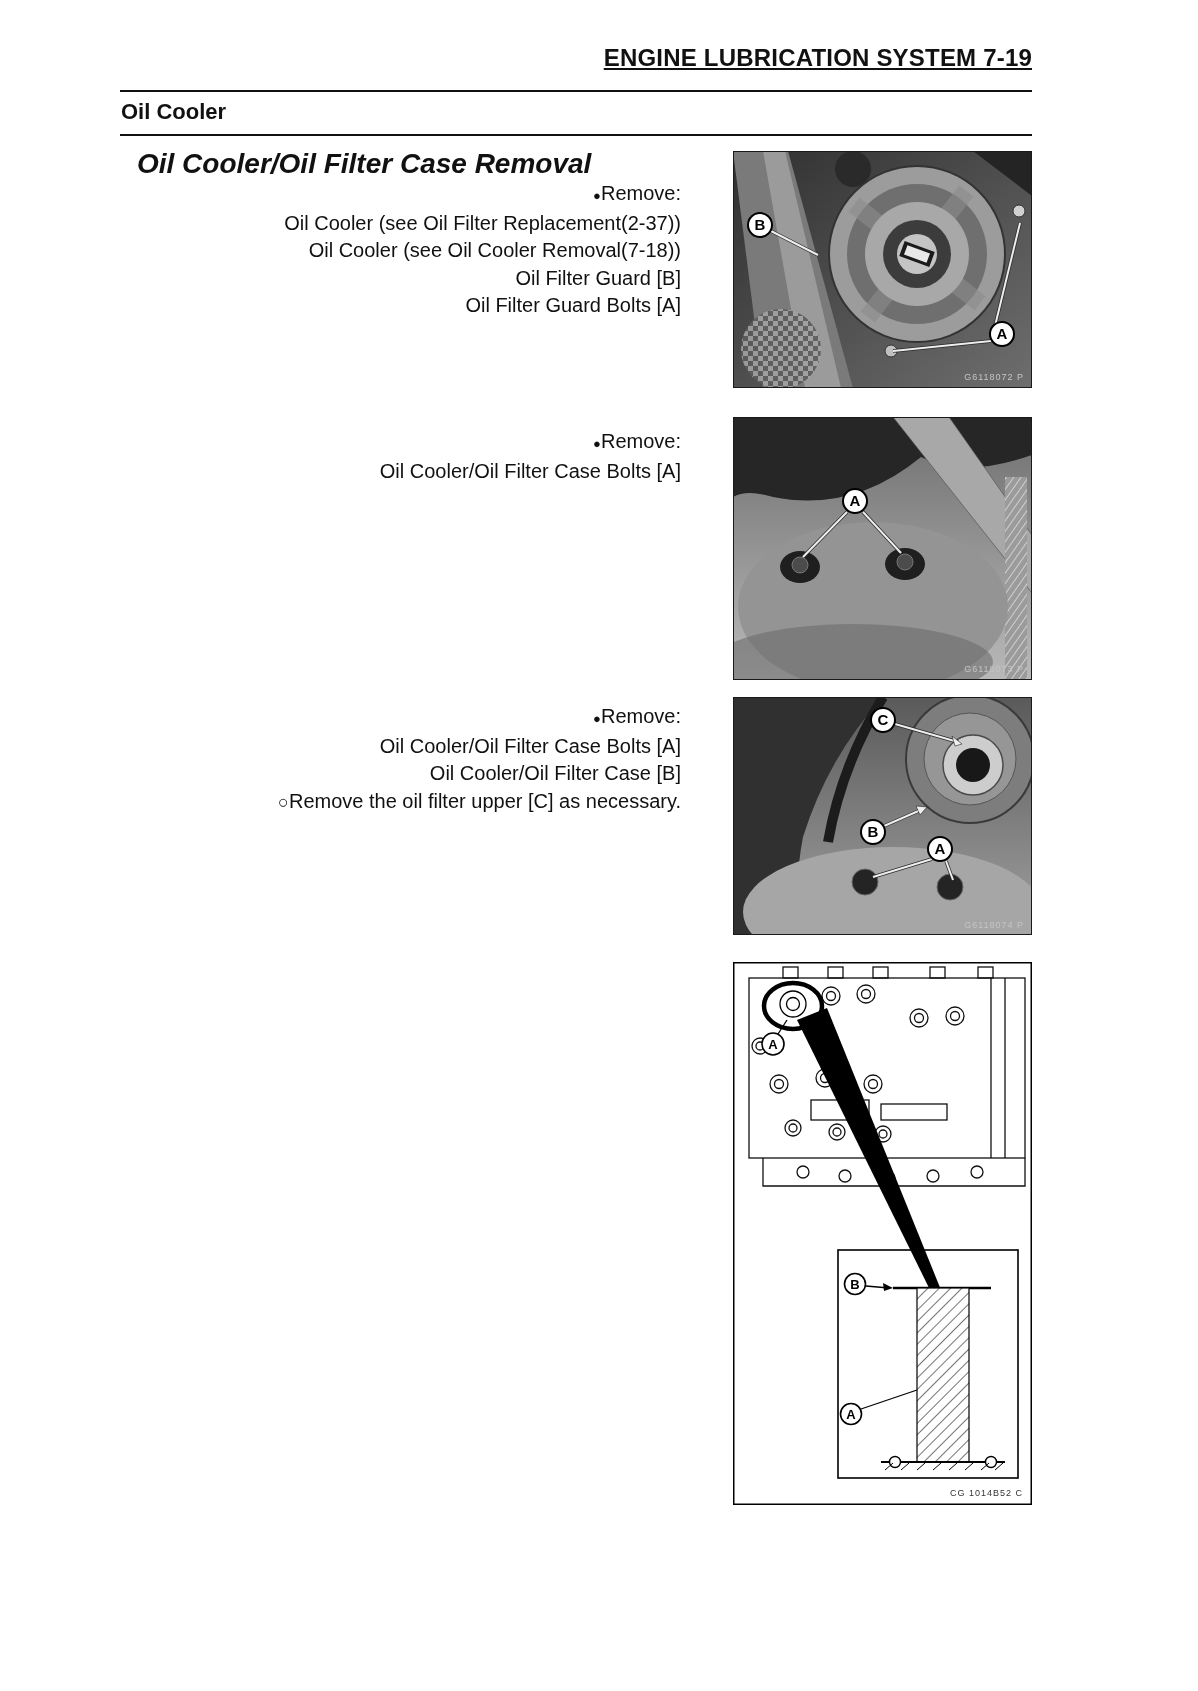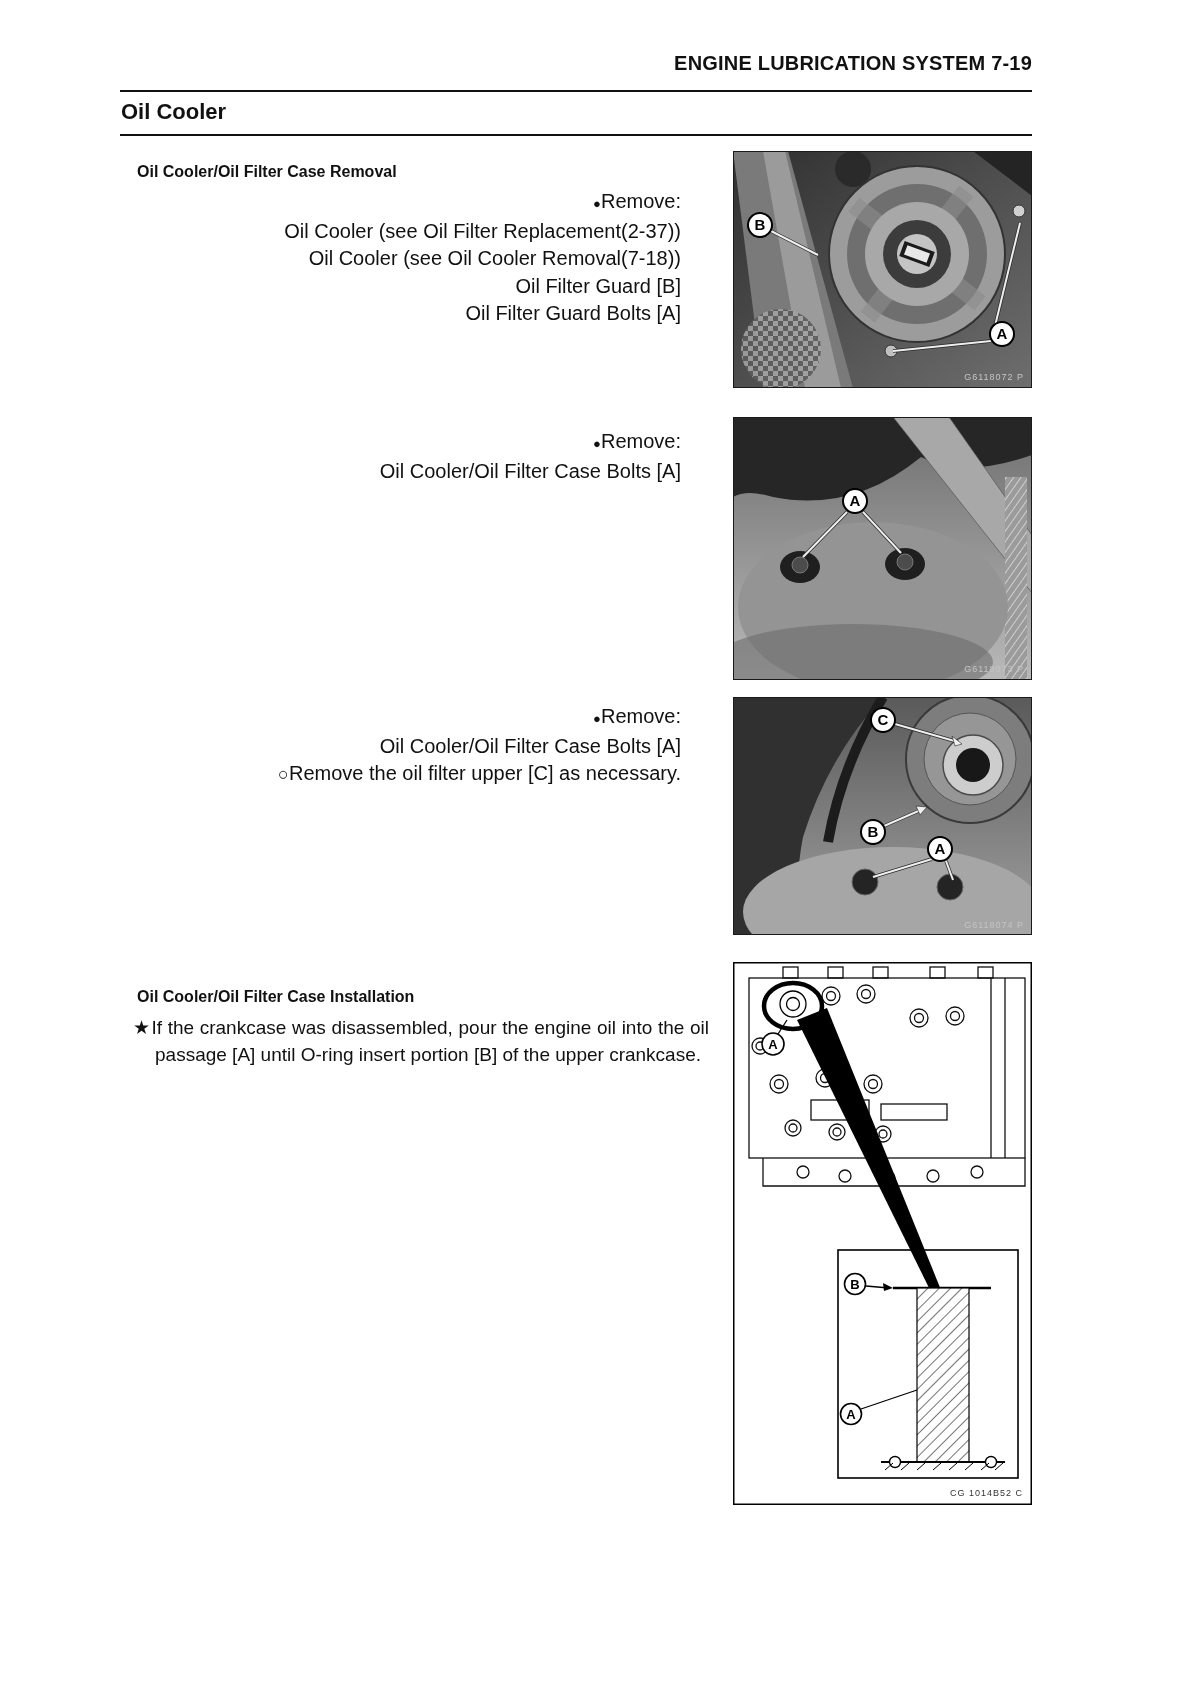--- a/index.html
+++ b/index.html
@@ -1,22 +1,22 @@
 <!DOCTYPE html>
 <html><head>
 <meta charset="utf-8">
 <style>
   html,body{margin:0;padding:0;background:#fff;}
   .page{position:relative;width:1198px;height:1691px;background:#fff;
         font-family:"Liberation Sans",sans-serif;color:#111;overflow:hidden;}
-  .header-title{position:absolute;top:52px;right:166px;font-size:20px;font-weight:bold;letter-spacing:.2px;}
+  .header-title{position:absolute;top:44px;right:166px;font-size:24px;font-weight:bold;letter-spacing:.2px;text-decoration:underline;}
   .rule{position:absolute;left:120px;width:912px;height:2px;background:#111;}
   .section-title{position:absolute;left:121px;top:99px;font-size:22px;font-weight:bold;}
   .tb{position:absolute;left:133px;width:548px;font-size:20px;line-height:27.5px;}
-  .h-sub{font-weight:bold;font-size:16px;line-height:26px;padding-left:4px;margin:8px 0 3px 0;}
+  .h-sub{font-weight:bold;font-style:italic;font-size:28px;line-height:26px;padding-left:4px;margin:0 0 3px 0;}
   .line{white-space:nowrap;text-align:right;}
   .ind{padding-left:32px;}
   .blt{display:inline-block;width:19px;font-size:13px;}
   .circ{display:inline-block;width:15px;font-size:18px;}
   .ref{color:#111;cursor:pointer;}
   .starp{margin:4px 0 0 0;width:554px;text-align:justify;font-size:19px;line-height:27px;
          padding-left:22px;text-indent:-22px;}
   .star{margin-right:1px;}
   .fig{position:absolute;left:733px;width:299px;}
   .fig svg{display:block;width:100%;height:100%;}
@@ -48,27 +48,24 @@
   </div>
 
   <div class="tb" style="top:428px">
     <div class="line"><span class="blt">●</span><span>Remove:</span></div>
     <div class="line ind">Oil Cooler/Oil Filter Case Bolts [A]</div>
   </div>
 
   <div class="tb" style="top:703px">
     <div class="line"><span class="blt">●</span><span>Remove:</span></div>
     <div class="line ind">Oil Cooler/Oil Filter Case Bolts [A]</div>
+    <div class="line ind">Oil Cooler/Oil Filter Case [B]</div>
     <div class="line"><span class="circ">○</span><span>Remove the oil filter upper [C] as necessary.</span></div>
   </div>
 
-  <div class="tb" style="top:976px">
-    <div class="h-sub">Oil Cooler/Oil Filter Case Installation</div>
-    <p class="starp"><span class="star">★</span><span>If the crankcase was disassembled, pour the engine oil into the oil passage [A] until O-ring insert portion [B] of the upper crankcase.</span></p>
-  </div>
 
   <div class="fig" style="top:151px;height:237px">
     <svg viewBox="0 0 299 237">
       <defs>
         <linearGradient id="g1" x1="0" y1="0" x2="1" y2="1">
           <stop offset="0" stop-color="#2f2f2f"></stop>
             <stop offset="1" stop-color="#6e6e6e"></stop>
         </linearGradient>
         <pattern id="p1" width="10" height="10" patternUnits="userSpaceOnUse">
           <rect width="10" height="10" fill="#5c5c5c"></rect>

